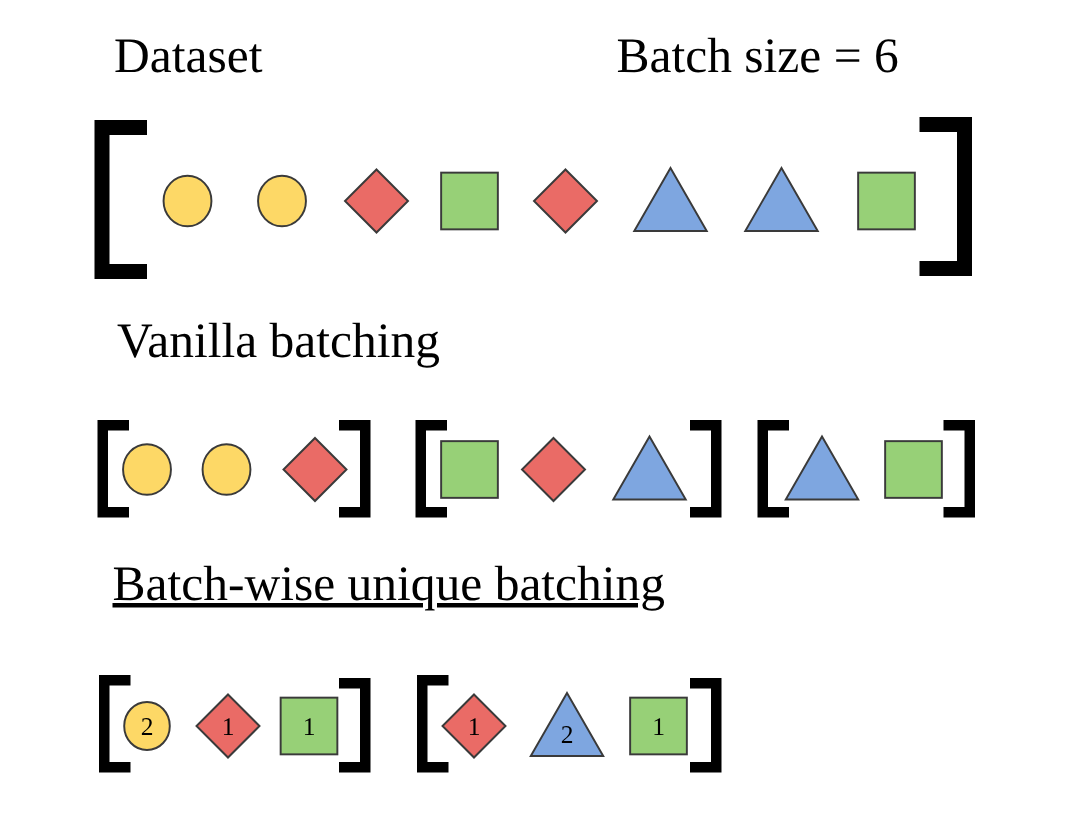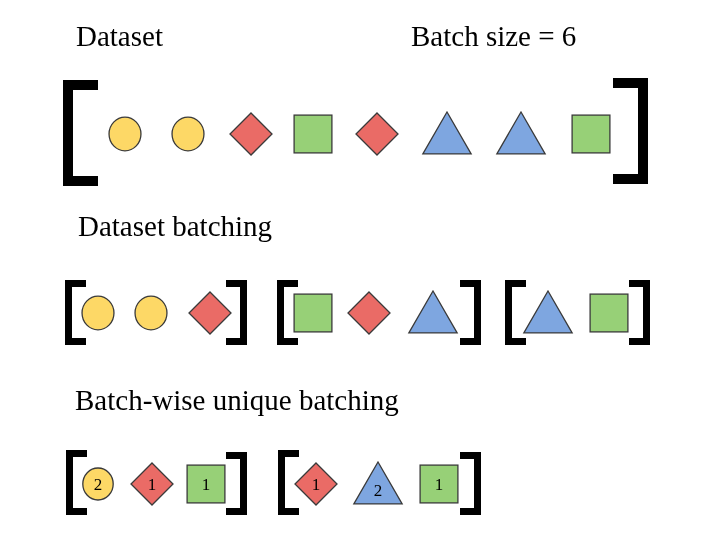--- a/index.html
+++ b/index.html
@@ -1,27 +1,27 @@
 <!DOCTYPE html>
 <html><head>
 <meta charset="utf-8">
 <style>
   html, body { margin:0; padding:0; background:#ffffff; }
   body { width:720px; height:547px; position:relative; overflow:hidden; font-family:"Liberation Serif", "DejaVu Serif", serif; }
   #canvas { position:absolute; left:0; top:0; }
   .title { position:absolute; color:#000; white-space:nowrap; }
-  .t-large { font-size:29px; }
+  .t-large { font-size:33px; }
 </style>
 </head>
 <body>
 
 <div class="title t-large" style="left:76px; top:20px;">Dataset</div>
 <div class="title t-large" style="left:411px; top:20px;">Batch size = 6</div>
-<div class="title t-large" style="left:78px; top:210px;">Dataset batching</div>
-<div class="title t-large" style="left:75px; top:384px;">Batch-wise unique batching</div>
+<div class="title t-large" style="left:78px; top:210px;">Vanilla batching</div>
+<div class="title t-large" style="left:75px; top:372px;text-decoration:underline;">Batch-wise unique batching</div>
 
 <svg id="canvas" width="720" height="547" viewBox="0 0 720 547">
     <path d="M98,80 L63,80 L63,186 L98,186 L98,176 L73,176 L73,90 L98,90 Z" fill="#000000"></path>
     <path d="M613,78 L648,78 L648,184 L613,184 L613,174 L638,174 L638,88 L613,88 Z" fill="#000000"></path>
     <ellipse cx="125" cy="134" rx="15.96" ry="16.8" fill="#FDD866" stroke="#3a3a3a" stroke-width="1.3"></ellipse>
     <ellipse cx="188" cy="134" rx="15.96" ry="16.8" fill="#FDD866" stroke="#3a3a3a" stroke-width="1.3"></ellipse>
     <polygon points="251,113 272,134 251,155 230,134" fill="#EA6B66" stroke="#3a3a3a" stroke-width="1.3"></polygon>
     <rect x="294.1" y="115.1" width="37.800000000000004" height="37.800000000000004" fill="#97D077" stroke="#3a3a3a" stroke-width="1.3"></rect>
     <polygon points="377,113 398,134 377,155 356,134" fill="#EA6B66" stroke="#3a3a3a" stroke-width="1.3"></polygon>
     <polygon points="447,111.95 471.15,153.95 422.85,153.95" fill="#7EA6E0" stroke="#3a3a3a" stroke-width="1.3"></polygon>

